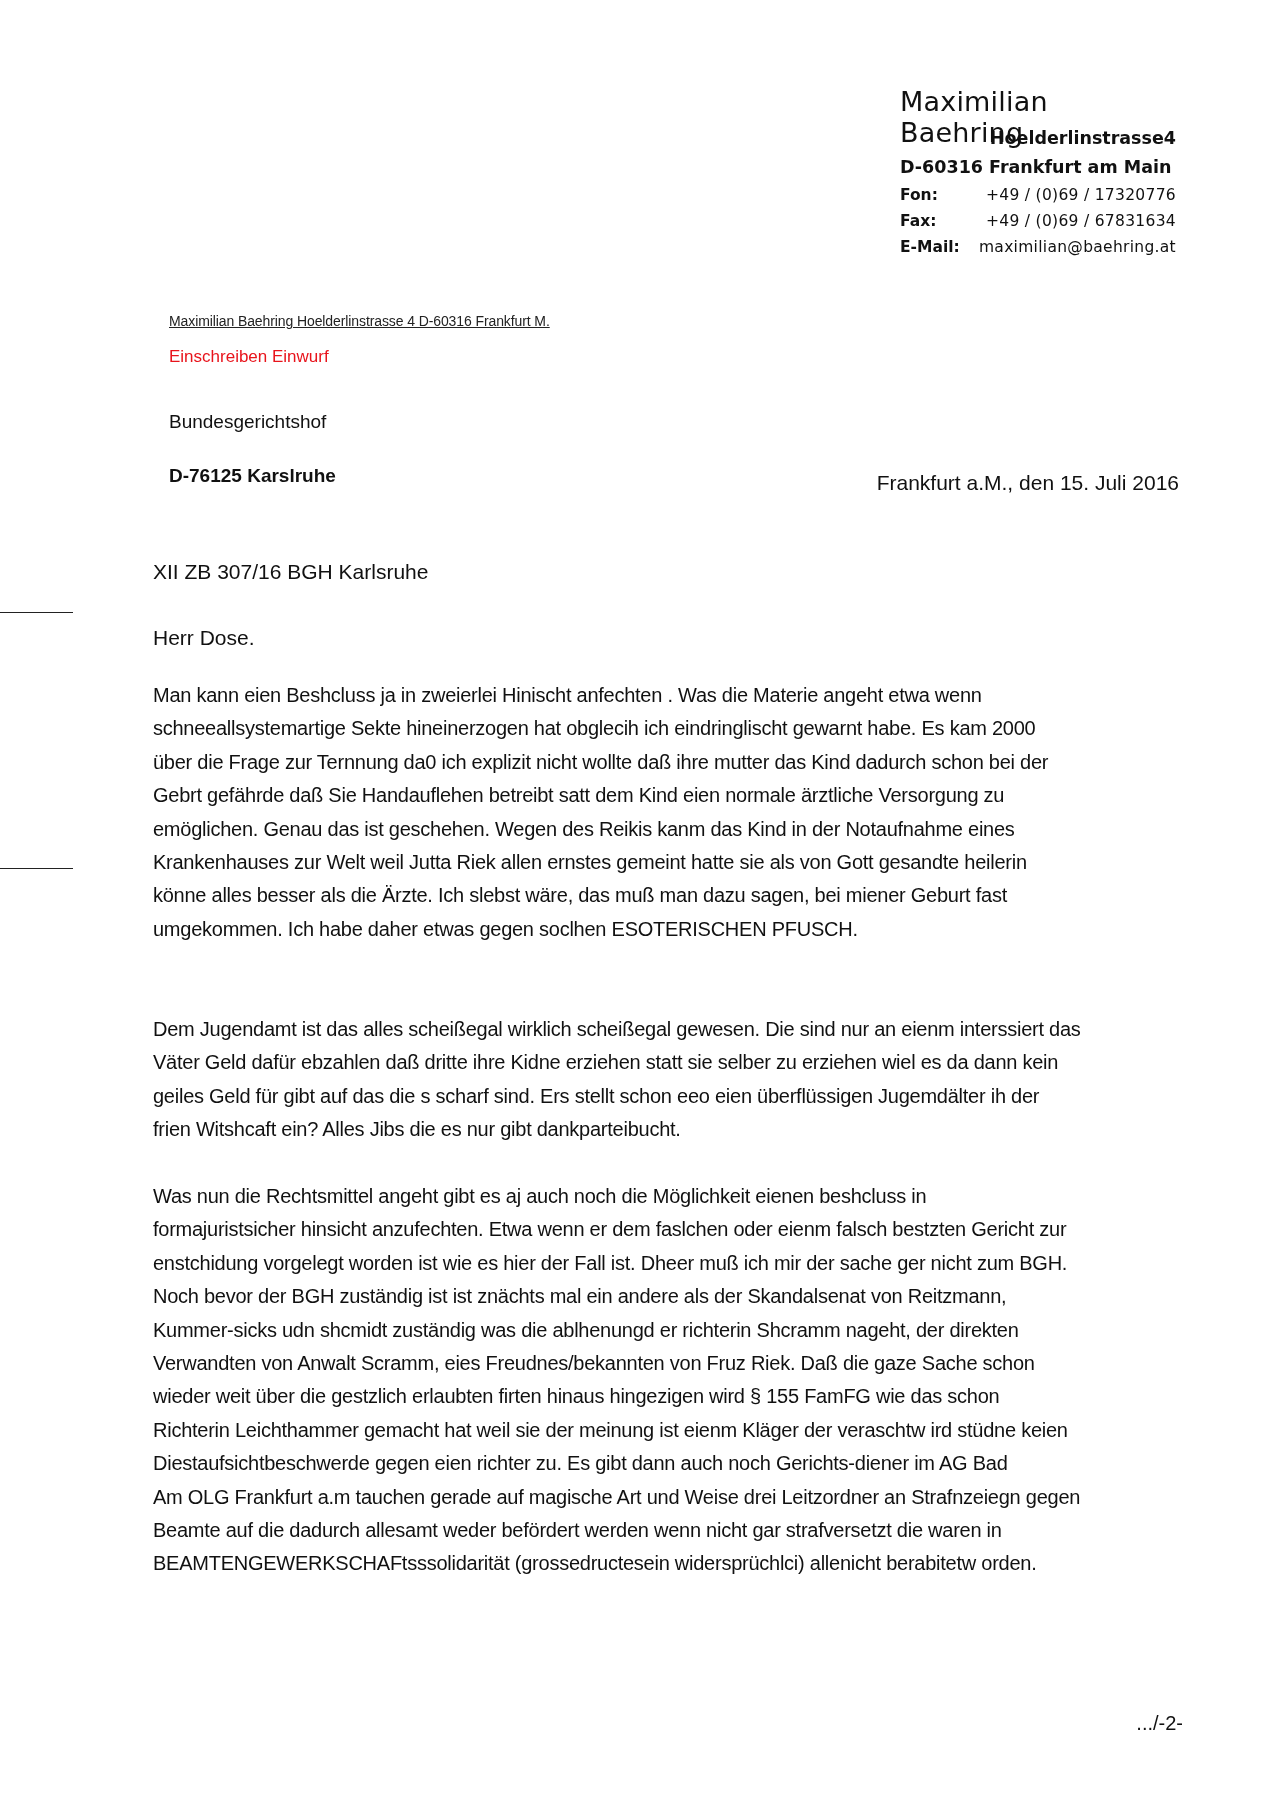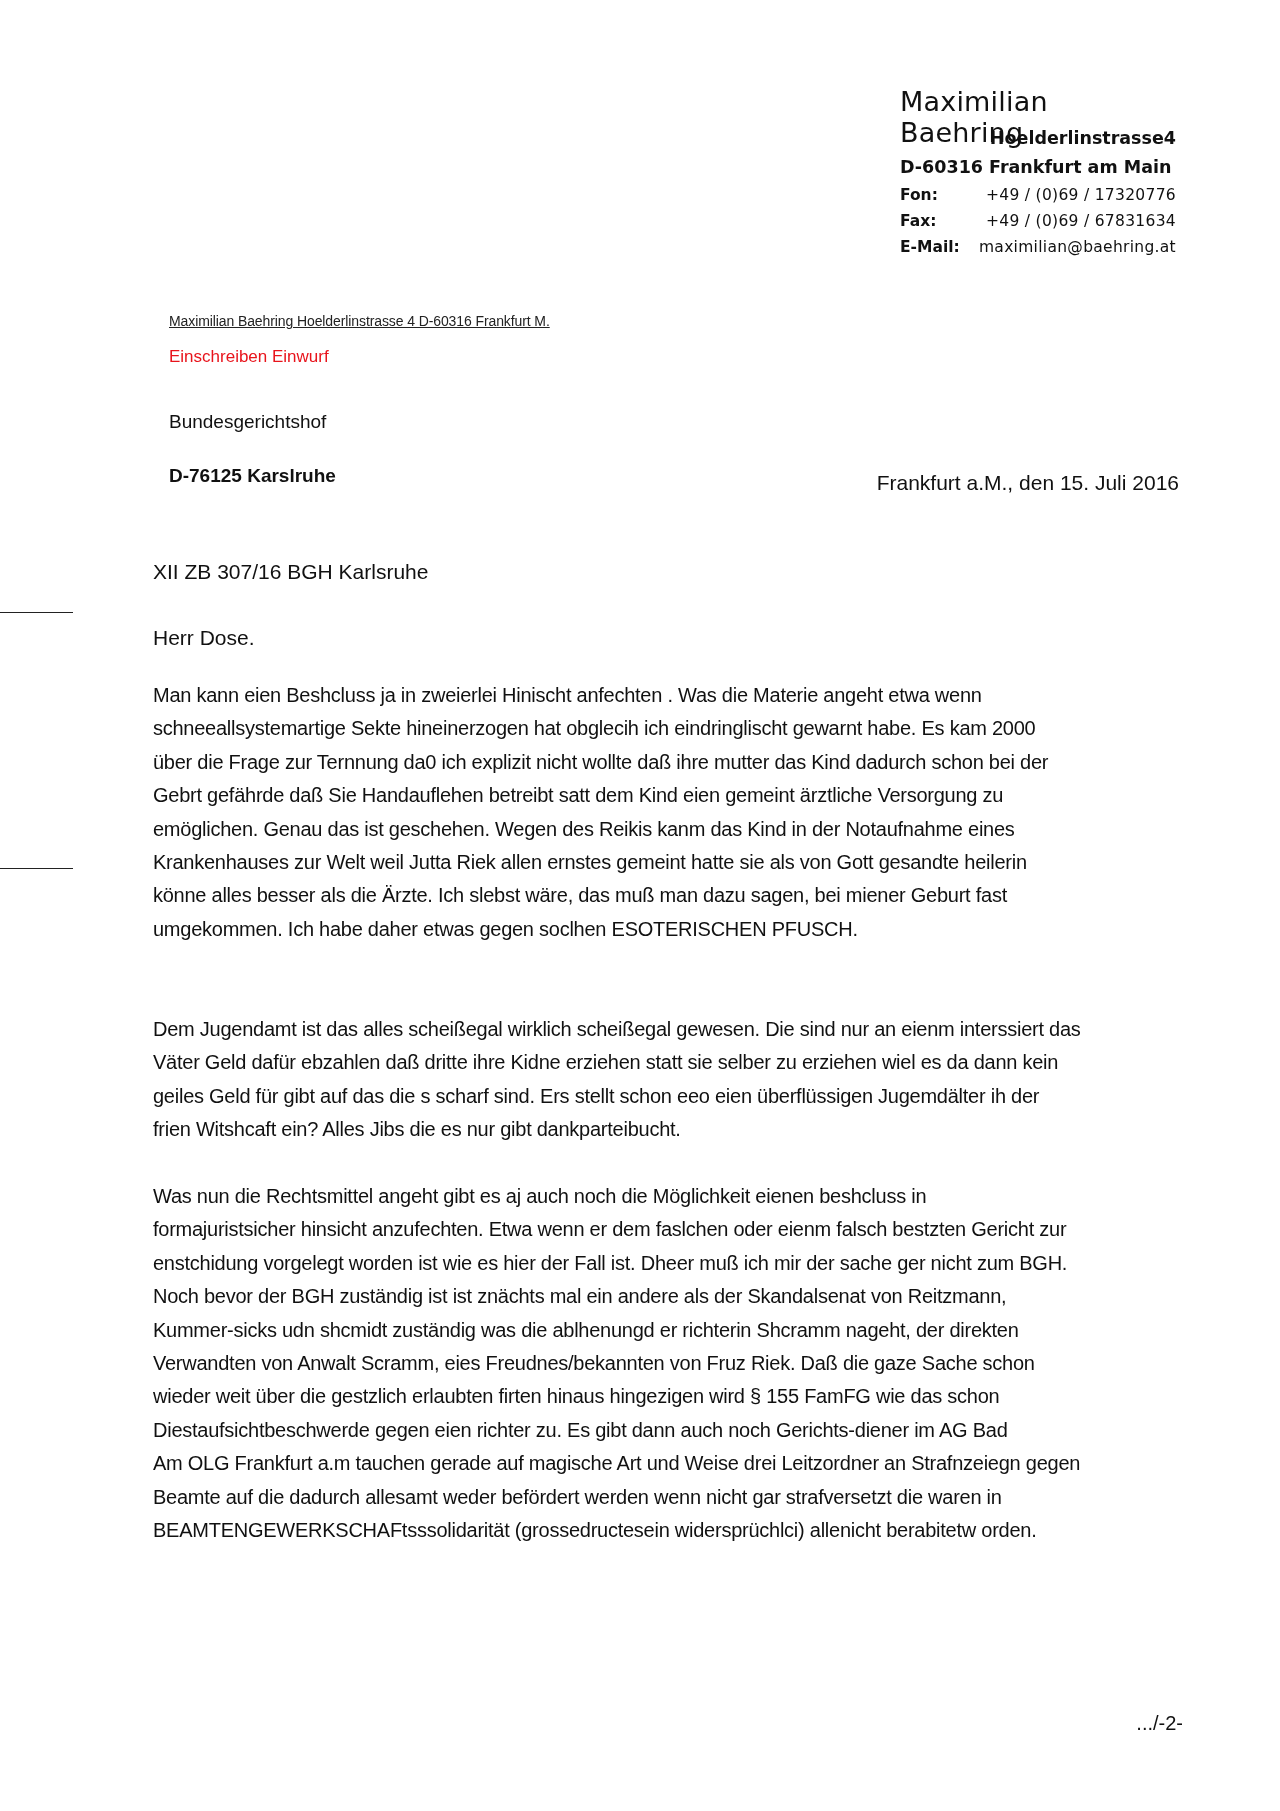--- a/index.html
+++ b/index.html
@@ -77,39 +77,40 @@
 <div class="fold fold-1"></div>
 <div class="fold fold-2"></div>
 
 <div class="abs ref">XII ZB 307/16 BGH Karlsruhe</div>
 <div class="abs salutation">Herr Dose.</div>
 
 <div class="para p1">
     <span class="line">Man kann eien Beshcluss ja in zweierlei Hinischt anfechten . Was die Materie angeht etwa wenn</span>
     <span class="line">schneeallsystemartige Sekte hineinerzogen hat obglecih ich eindringlischt gewarnt habe.  Es kam 2000</span>
     <span class="line">über die Frage zur Ternnung da0 ich explizit nicht wollte daß ihre mutter das Kind dadurch schon bei der</span>
-    <span class="line">Gebrt gefährde daß Sie Handauflehen betreibt satt dem Kind eien gemeint ärztliche Versorgung zu</span>
+    <span class="line">Gebrt gefährde daß Sie Handauflehen betreibt satt dem Kind eien normale ärztliche Versorgung zu</span>
     <span class="line">emöglichen. Genau das ist geschehen. Wegen des Reikis kanm das Kind in der Notaufnahme eines</span>
     <span class="line">Krankenhauses zur Welt weil Jutta Riek allen ernstes  gemeint hatte sie als von Gott gesandte heilerin</span>
     <span class="line">könne alles besser als die Ärzte. Ich slebst wäre, das muß man dazu sagen, bei miener Geburt fast</span>
     <span class="line">umgekommen. Ich habe daher etwas gegen soclhen ESOTERISCHEN PFUSCH.</span>
   </div>
 <div class="para p2">
     <span class="line">Dem Jugendamt ist das alles scheißegal wirklich scheißegal gewesen. Die sind nur an eienm interssiert das</span>
     <span class="line">Väter Geld dafür ebzahlen daß dritte ihre Kidne erziehen statt sie selber zu erziehen wiel es da dann kein</span>
     <span class="line">geiles Geld für gibt auf das die s scharf sind. Ers stellt schon eeo eien überflüssigen Jugemdälter ih der</span>
     <span class="line">frien Witshcaft ein? Alles Jibs die es nur gibt dankparteibucht.</span>
   </div>
 <div class="para p3">
     <span class="line">Was nun die Rechtsmittel angeht gibt es aj auch noch die Möglichkeit eienen beshcluss in</span>
     <span class="line">formajuristsicher hinsicht anzufechten. Etwa wenn er dem faslchen oder eienm falsch bestzten Gericht zur</span>
     <span class="line">enstchidung vorgelegt worden ist wie es hier der Fall ist. Dheer muß ich mir der sache ger nicht zum BGH.</span>
     <span class="line">Noch bevor der BGH zuständig ist ist znächts mal ein andere als der Skandalsenat von Reitzmann,</span>
     <span class="line">Kummer-sicks udn shcmidt zuständig was die ablhenungd er richterin Shcramm nageht, der direkten</span>
     <span class="line">Verwandten von Anwalt Scramm, eies Freudnes/bekannten von Fruz Riek. Daß die gaze Sache schon</span>
     <span class="line">wieder weit über die gestzlich erlaubten firten hinaus hingezigen wird § 155 FamFG wie das schon</span>
+    <span class="line">Richterin Leichthammer gemacht hat weil sie der meinung ist eienm Kläger der veraschtw ird stüdne keien</span>
     <span class="line">Diestaufsichtbeschwerde gegen eien richter zu. Es gibt dann auch noch Gerichts-diener im AG Bad</span>
     <span class="line">Am OLG Frankfurt a.m tauchen gerade auf magische Art und Weise drei Leitzordner an Strafnzeiegn gegen</span>
     <span class="line">Beamte auf die dadurch allesamt weder befördert werden wenn nicht gar strafversetzt die waren in</span>
     <span class="line">BEAMTENGEWERKSCHAFtsssolidarität (grossedructesein widersprüchlci) allenicht berabitetw orden.</span>
   </div>
 
 <div class="abs page-cont">.../-2-</div>
 
 </body></html>

